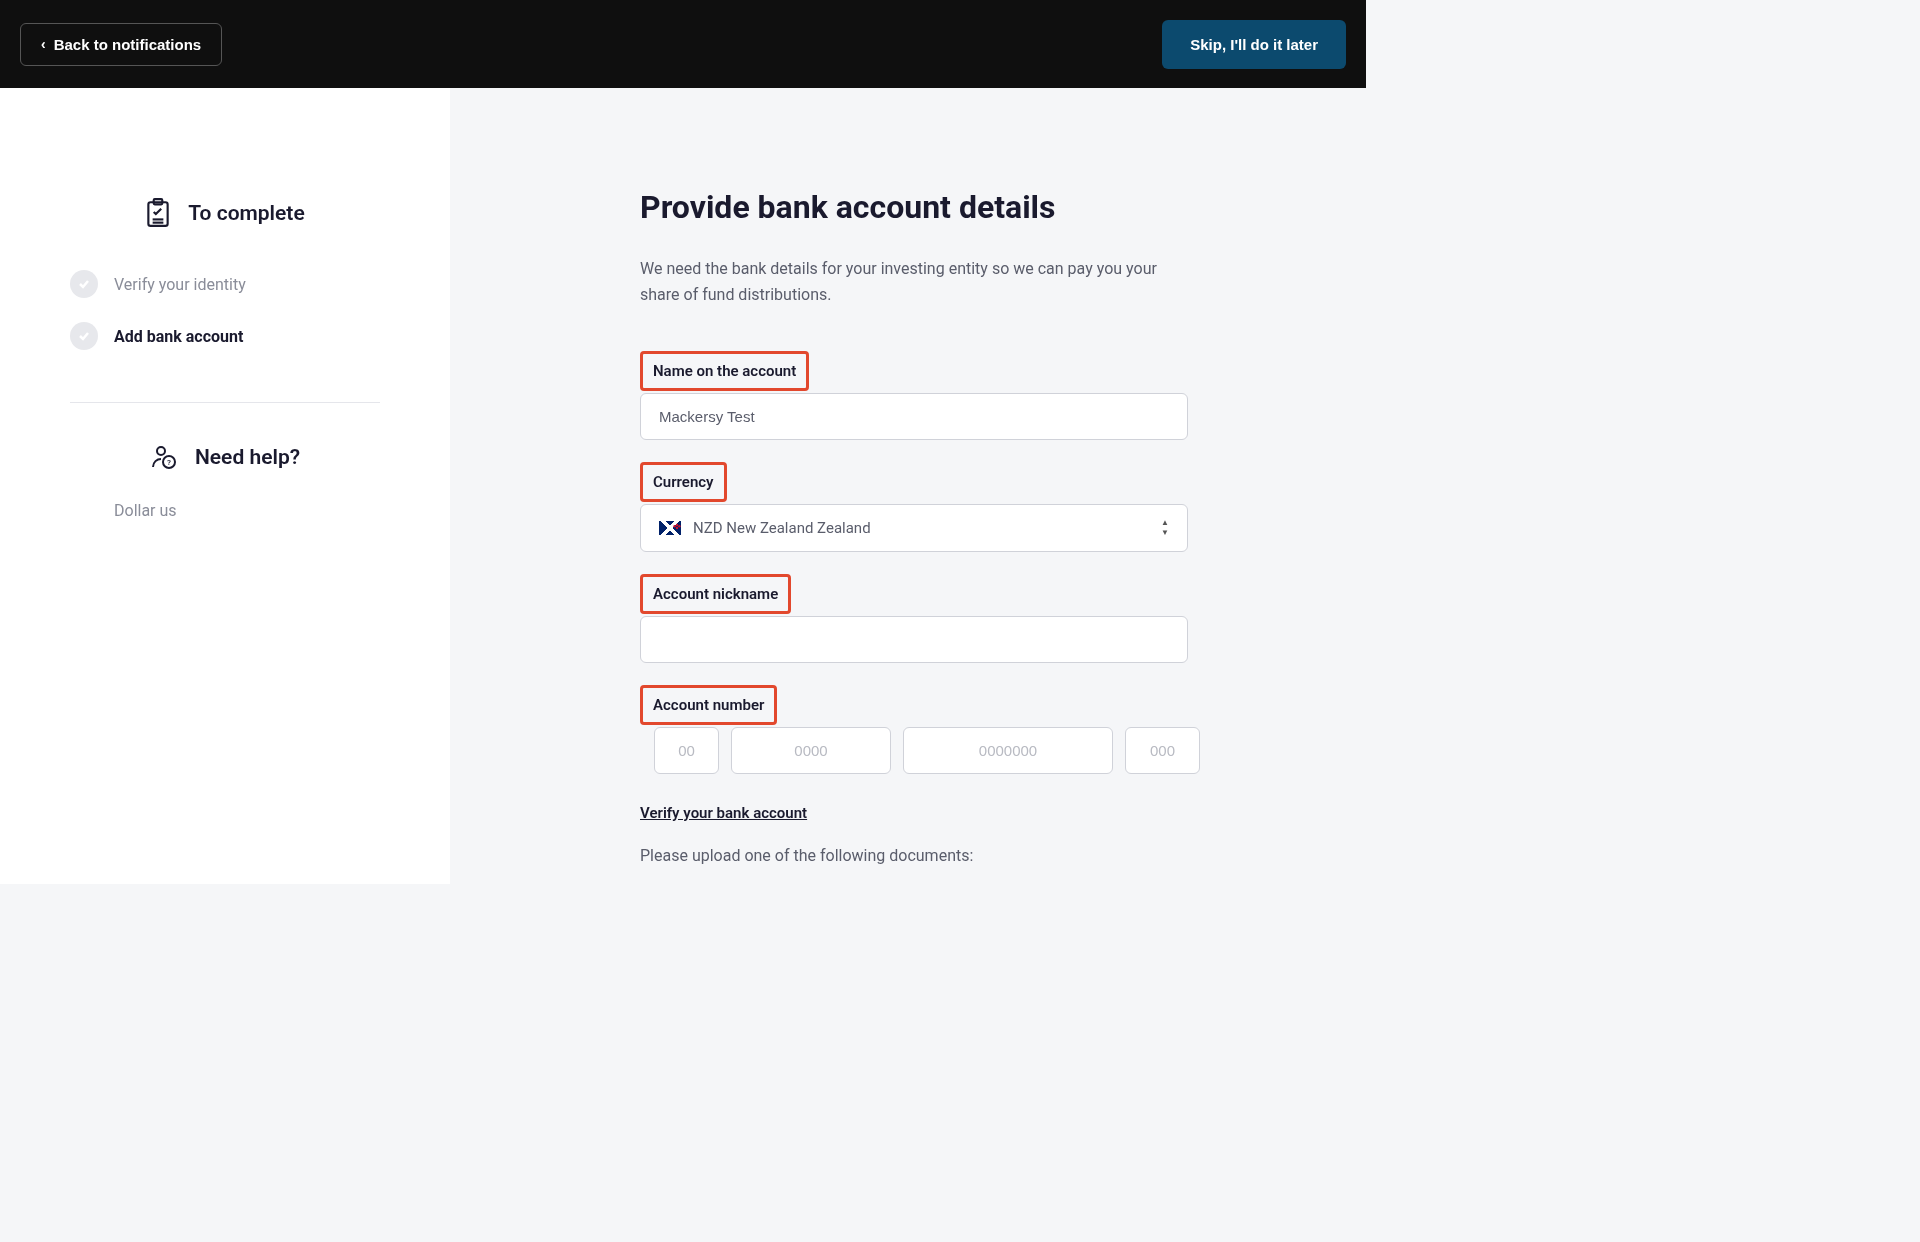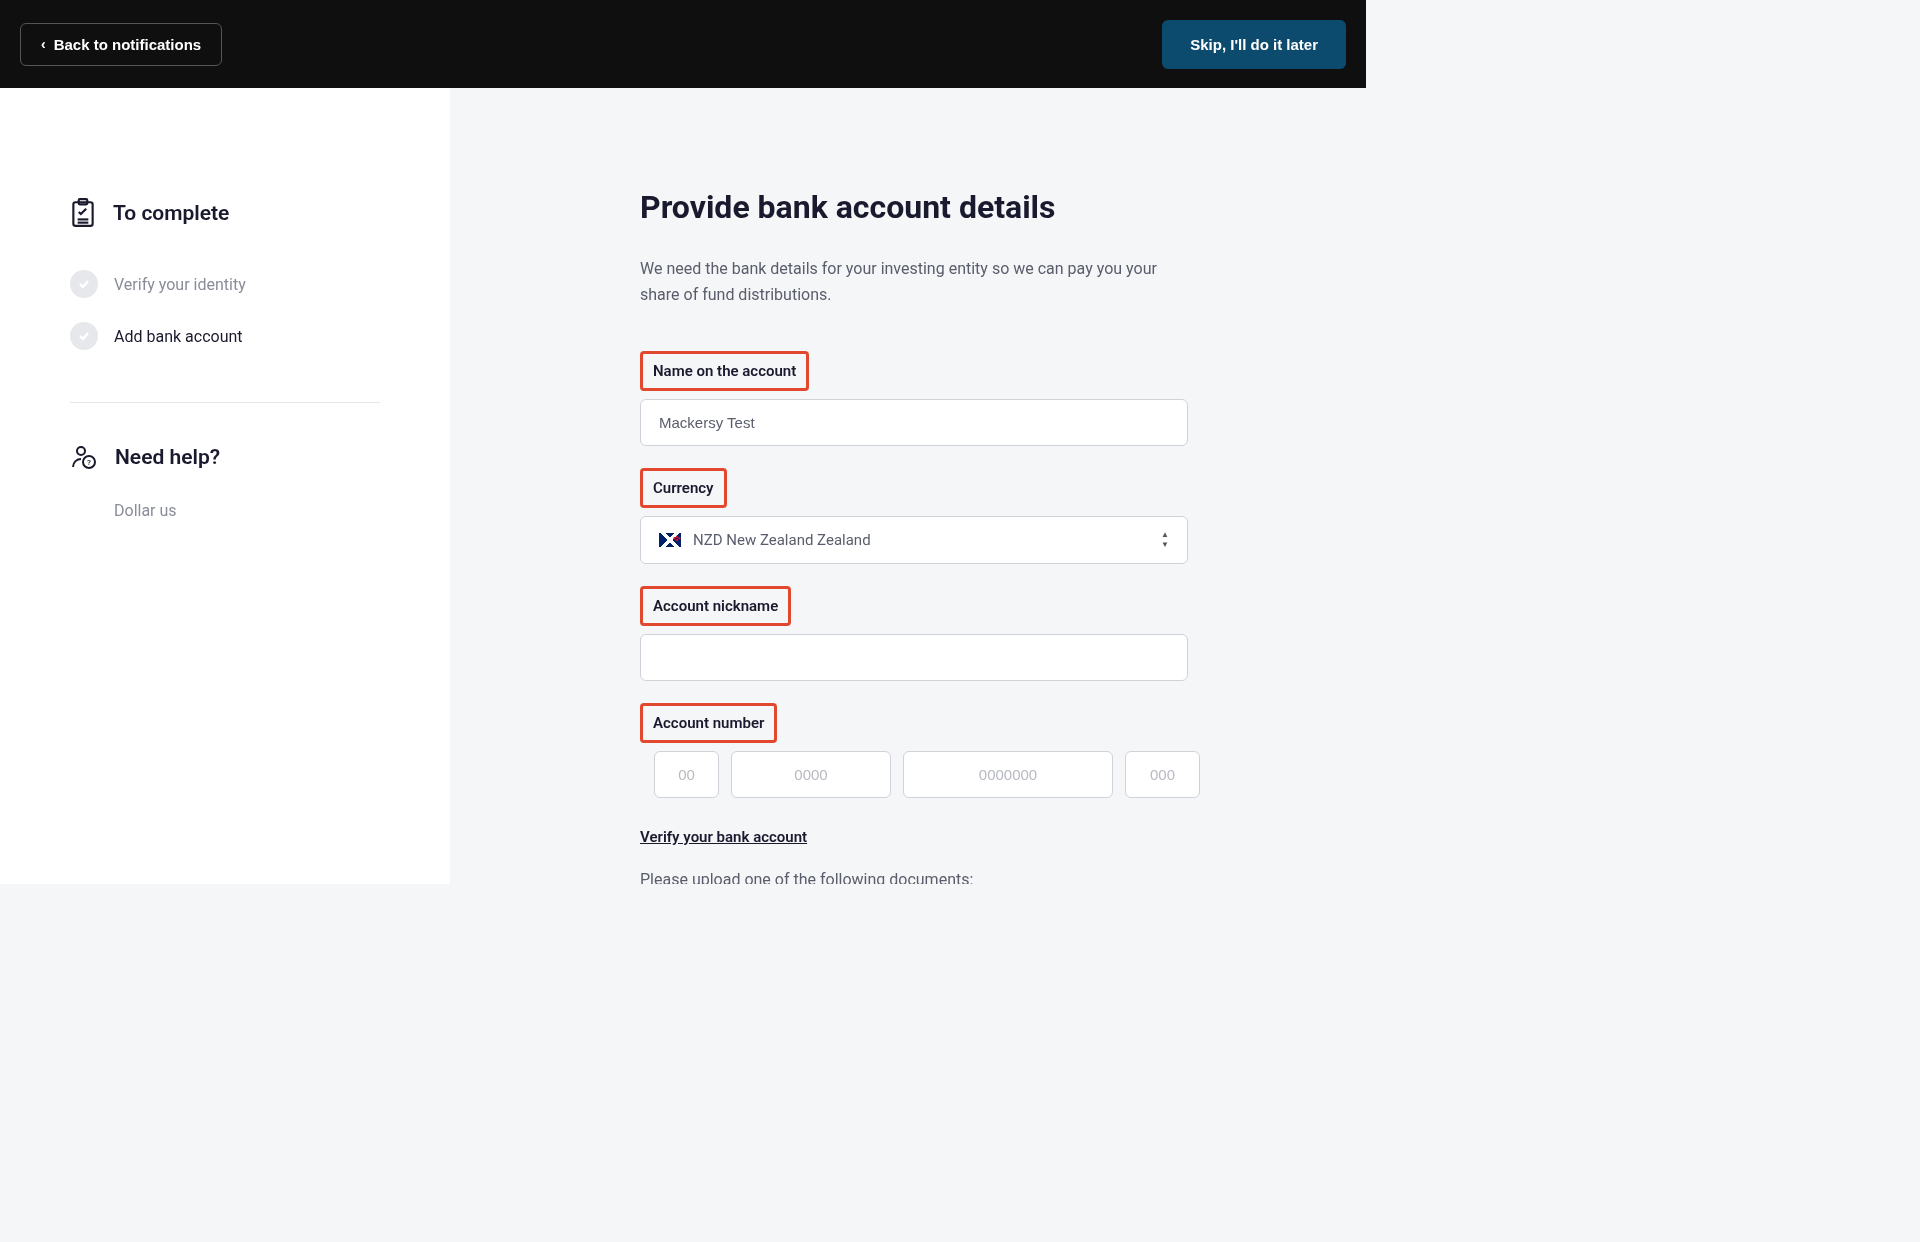--- a/index.html
+++ b/index.html
@@ -56,37 +56,38 @@
     margin-bottom: 40px;
   }
   .side-heading {
     display: flex;
     align-items: center;
     gap: 17px;
     font-size: 21px;
     font-weight: 600;
     color: #1a1a2e;
     margin-bottom: 30px;
+    justify-content: center;
   }
   .side-heading svg { flex-shrink: 0; }
   .step {
     display: flex;
     align-items: center;
     gap: 16px;
     padding: 12px 0;
     font-size: 16px;
   }
   .step .circle {
     width: 28px; height: 28px; border-radius: 50%;
     background: #e7e8ec;
     display: flex; align-items: center; justify-content: center;
   }
   .step .circle svg { stroke: #fff; }
   .step.muted { color: #8a8d99; }
-  .step.active { color: #1a1a2e; font-weight: 400; }
+  .step.active { color: #1a1a2e; font-weight: 700; }
   .divider {
     border: none;
     border-top: 1px solid #e5e6eb;
     margin: 20px 0 40px 0;
   }
   .contact-link {
     color: #8a8d99;
     font-size: 16px;
     padding-left: 44px;
     cursor: pointer;
@@ -111,21 +112,21 @@
   }
   .field-group { margin-bottom: 22px; }
   .field-label {
     display: inline-block;
     font-size: 15px;
     font-weight: 600;
     color: #1a1a2e;
     padding: 8px 10px;
     border: 3px solid #e2482d;
     border-radius: 4px;
-    margin-bottom: 8px;
+    margin-bottom: 2px;
   }
   .text-input, .select-box {
     width: 548px;
     border: 1px solid #d0d2d9;
     border-radius: 6px;
     background: #fff;
     font-size: 15px;
     padding: 14px 18px;
     color: #5a5d6b;
   }

